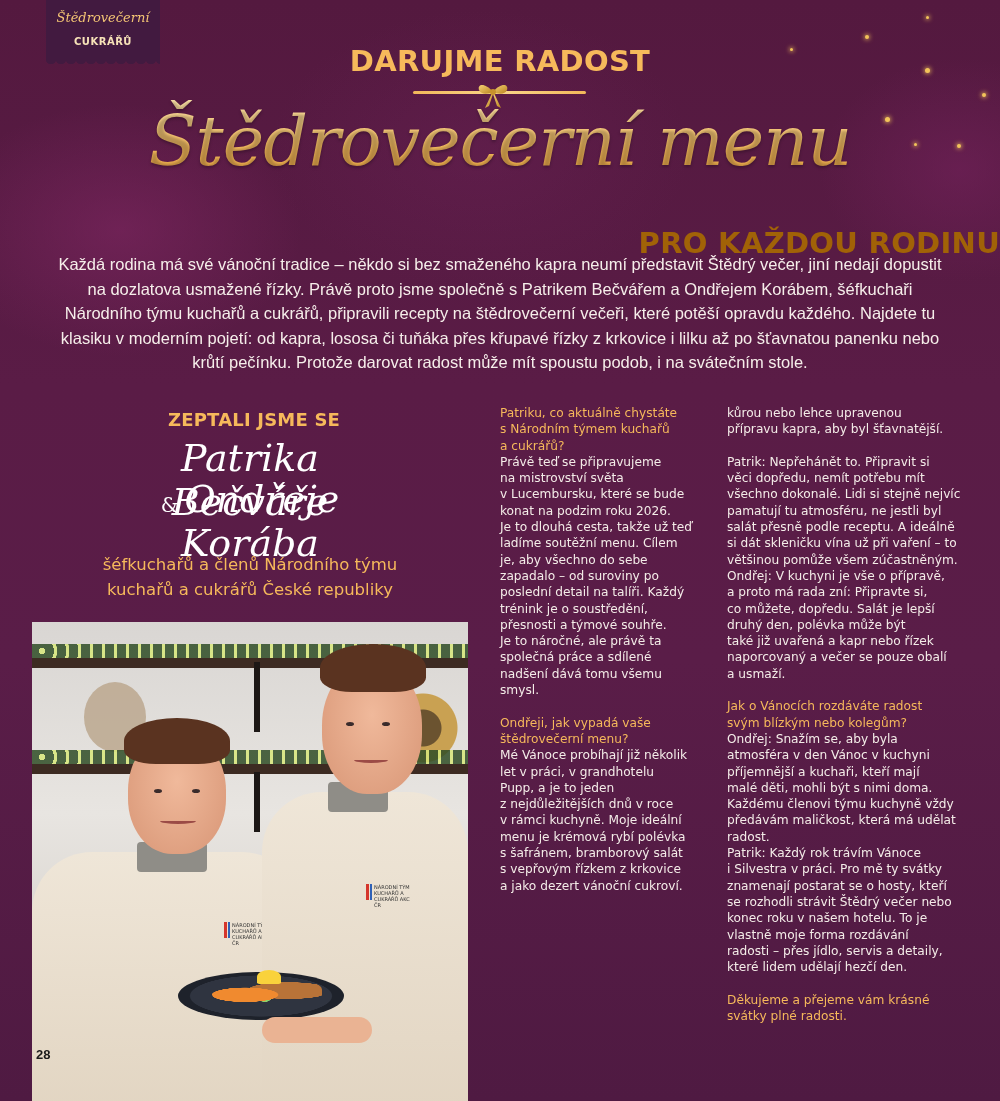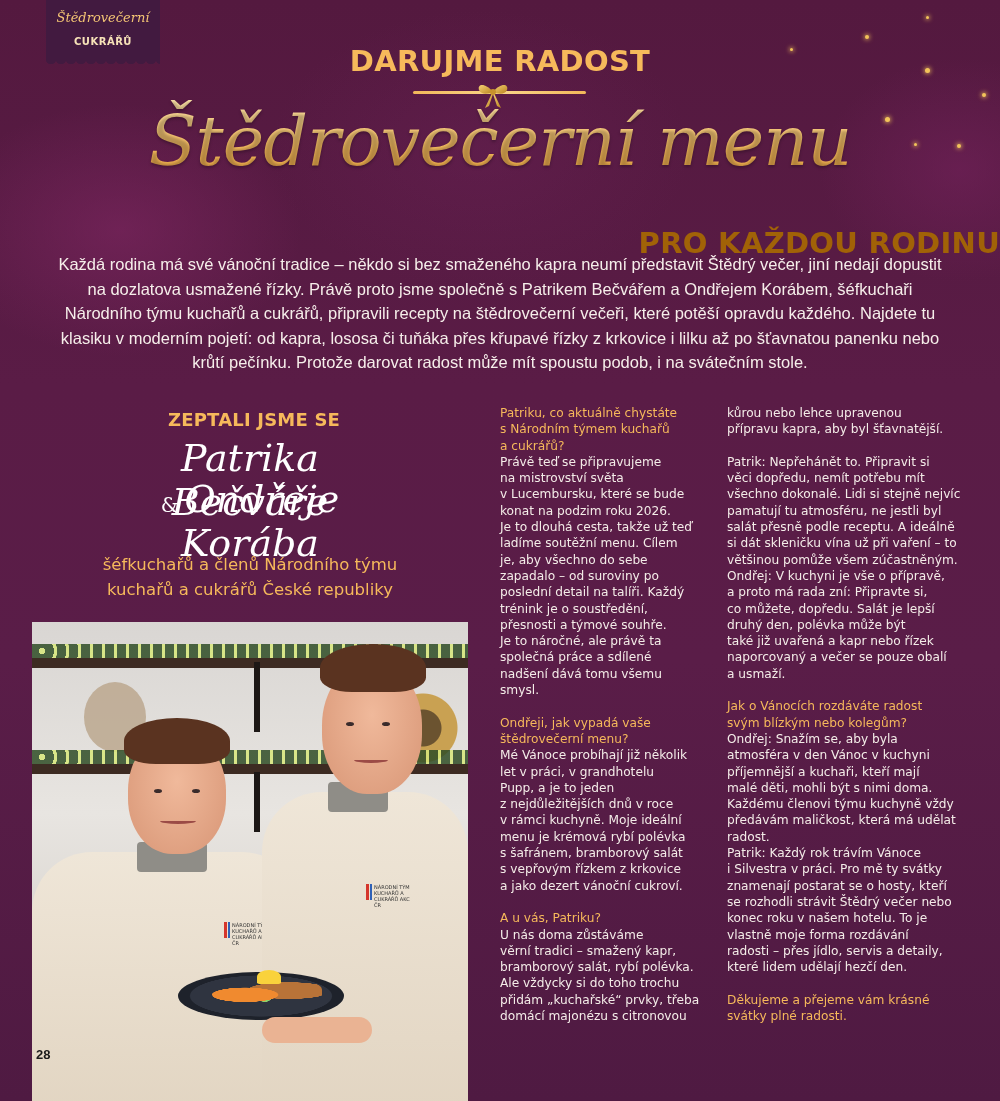--- a/index.html
+++ b/index.html
@@ -254,29 +254,20 @@
 let v práci, v grandhotelu
 Pupp, a je to jeden
 z nejdůležitějších dnů v roce
 v rámci kuchyně. Moje ideální
 menu je krémová rybí polévka
 s šafránem, bramborový salát
 s vepřovým řízkem z krkovice
 a jako dezert vánoční cukroví.</div>
   </div>
   <div class="gap"></div>
-  <div>
-    <div class="q para">A u vás, Patriku?</div>
-    <div class="para">U nás doma zůstáváme
-věrní tradici – smažený kapr,
-bramborový salát, rybí polévka.
-Ale vždycky si do toho trochu
-přidám „kuchařské“ prvky, třeba
-domácí majonézu s citronovou</div>
-  </div>
 </div>
 
 <div class="col col-right">
   <div>
     <div class="para">kůrou nebo lehce upravenou
 přípravu kapra, aby byl šťavnatější.</div>
   </div>
   <div class="gap"></div>
   <div>
     <div class="para">Patrik: Nepřehánět to. Připravit si

